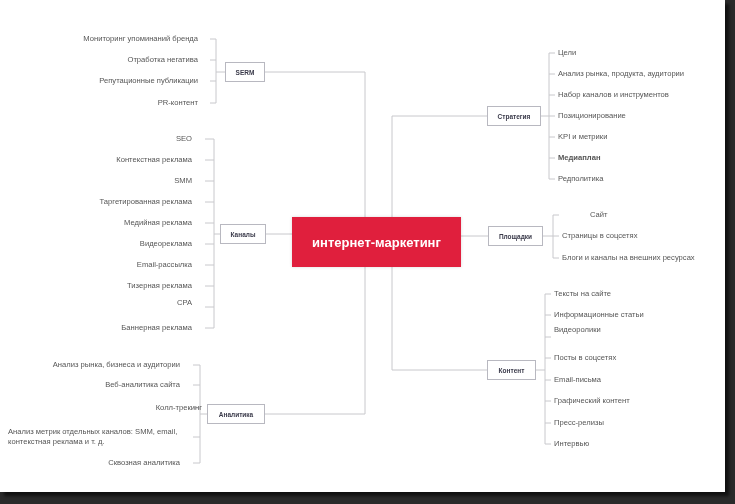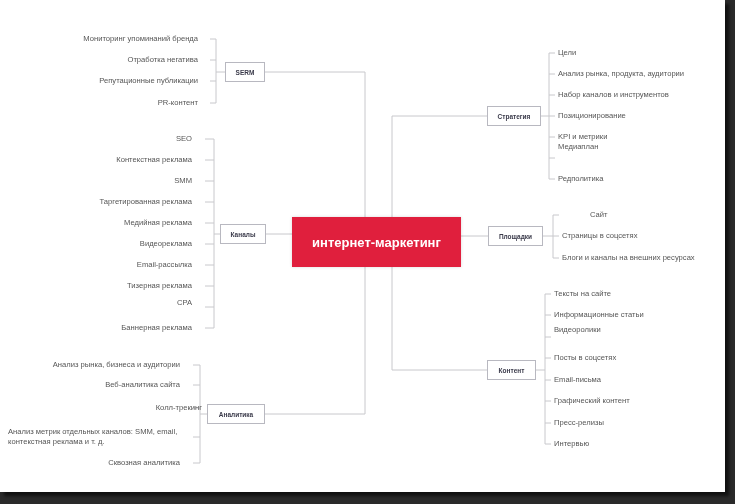--- a/index.html
+++ b/index.html
@@ -127,21 +127,21 @@
   <div class="item l" style="right:545px;top:458px;">Сквозная аналитика</div>
 
   <div class="box" style="left:487px;top:106px;width:54px;height:20px;">
     <span>Стратегия</span>
   </div>
   <div class="item r" style="left:558px;top:48px;">Цели</div>
   <div class="item r" style="left:558px;top:69px;">Анализ рынка, продукта, аудитории</div>
   <div class="item r" style="left:558px;top:90px;">Набор каналов и инструментов</div>
   <div class="item r" style="left:558px;top:111px;">Позиционирование</div>
   <div class="item r" style="left:558px;top:132px;">KPI и метрики</div>
-  <div class="item r" style="left:558px;top:142px;">Медиаплан</div>
+  <div class="item r" style="left:558px;top:153px;font-weight:bold;">Медиаплан</div>
   <div class="item r" style="left:558px;top:174px;">Редполитика</div>
 
   <div class="box" style="left:488px;top:226px;width:55px;height:20px;">
     <span>Площадки</span>
   </div>
   <div class="item r" style="left:590px;top:210px;">Сайт</div>
   <div class="item r" style="left:562px;top:231px;">Страницы в соцсетях</div>
   <div class="item r" style="left:562px;top:253px;">Блоги и каналы на внешних ресурсах</div>
 
   <div class="box" style="left:487px;top:360px;width:49px;height:20px;">

